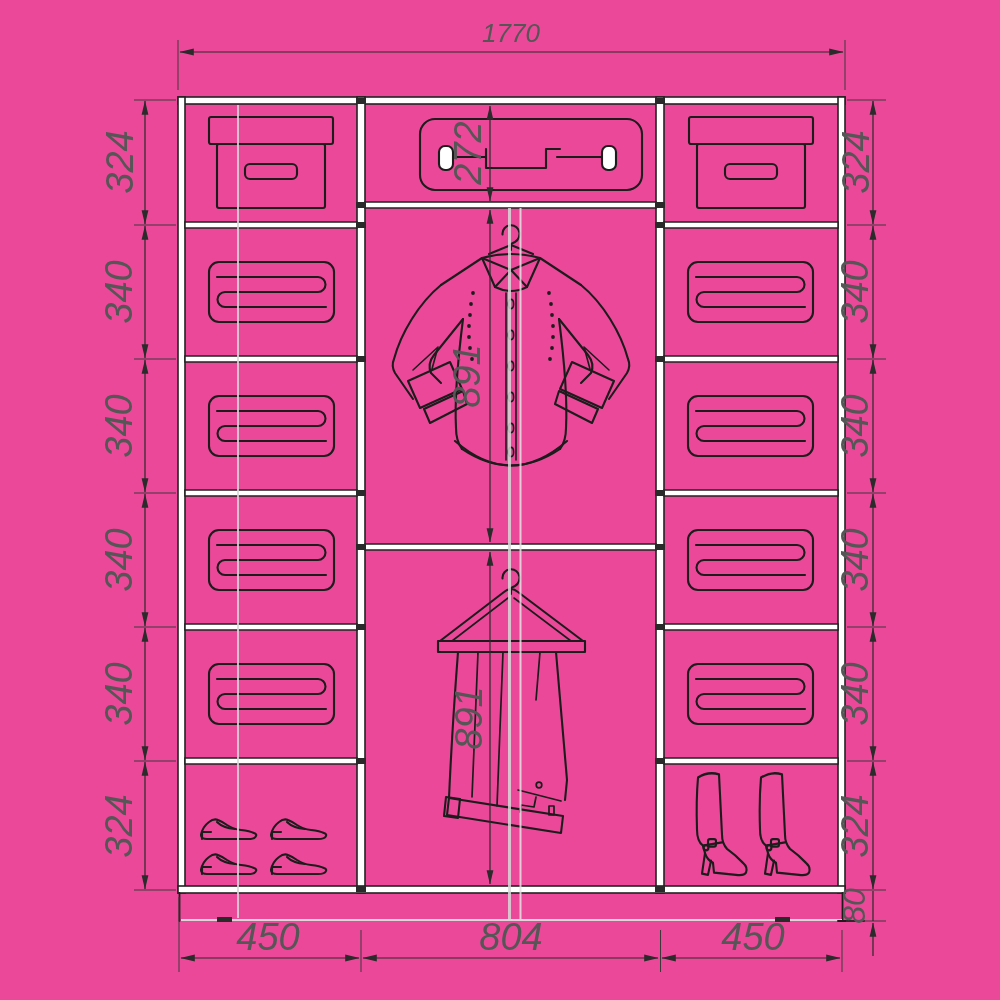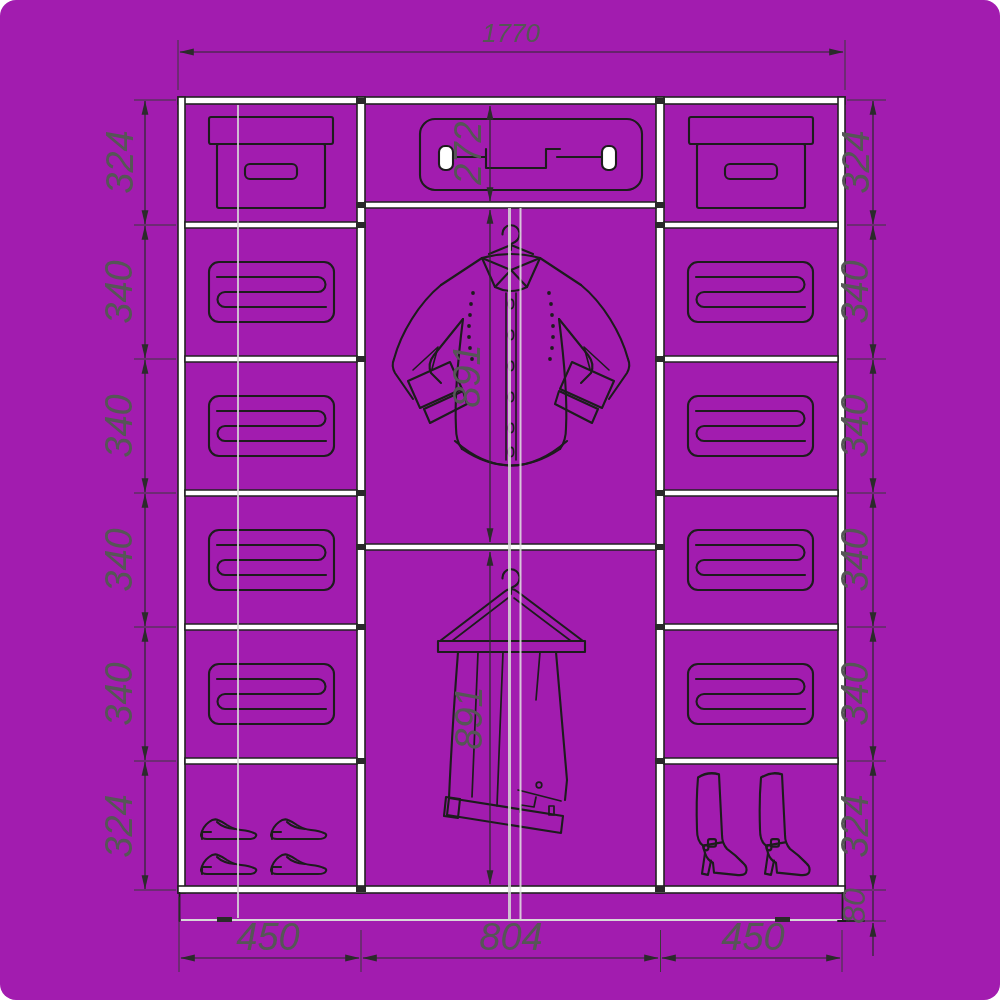--- a/index.html
+++ b/index.html
@@ -1,17 +1,17 @@
 <!DOCTYPE html>
 <html><head>
 <meta charset="utf-8">
 <style>
   html,body{margin:0;padding:0;background:#ffffff;}
-  .stage{position:relative;width:1000px;height:1000px;background:#a21caf;overflow:hidden;
-         font-family:"Liberation Sans",sans-serif;border-radius:16px;}
+  .stage{position:relative;width:1000px;height:1000px;background:#ec4899;overflow:hidden;
+         font-family:"Liberation Sans",sans-serif;}
   svg{position:absolute;left:0;top:0;}
   .panel{fill:#ffffff;stroke:#222222;stroke-width:1.6;}
   .shelf{fill:#ffffff;stroke:#222222;stroke-width:1.5;}
   .joint{fill:#2a2a2a;stroke:none;}
   .ic{fill:none;stroke:#1c1c1c;stroke-width:2.1;stroke-linecap:round;stroke-linejoin:round;}
   .icf{fill:#ffffff;stroke:#1c1c1c;stroke-width:2.1;}
   .dot{fill:#1c1c1c;stroke:none;}
   .dim{stroke:#2b2b2b;stroke-width:1.2;fill:none;}
   .ext{stroke:#3a3a3a;stroke-width:1;fill:none;}
   .ghost{stroke:#d8d8d8;fill:none;}

